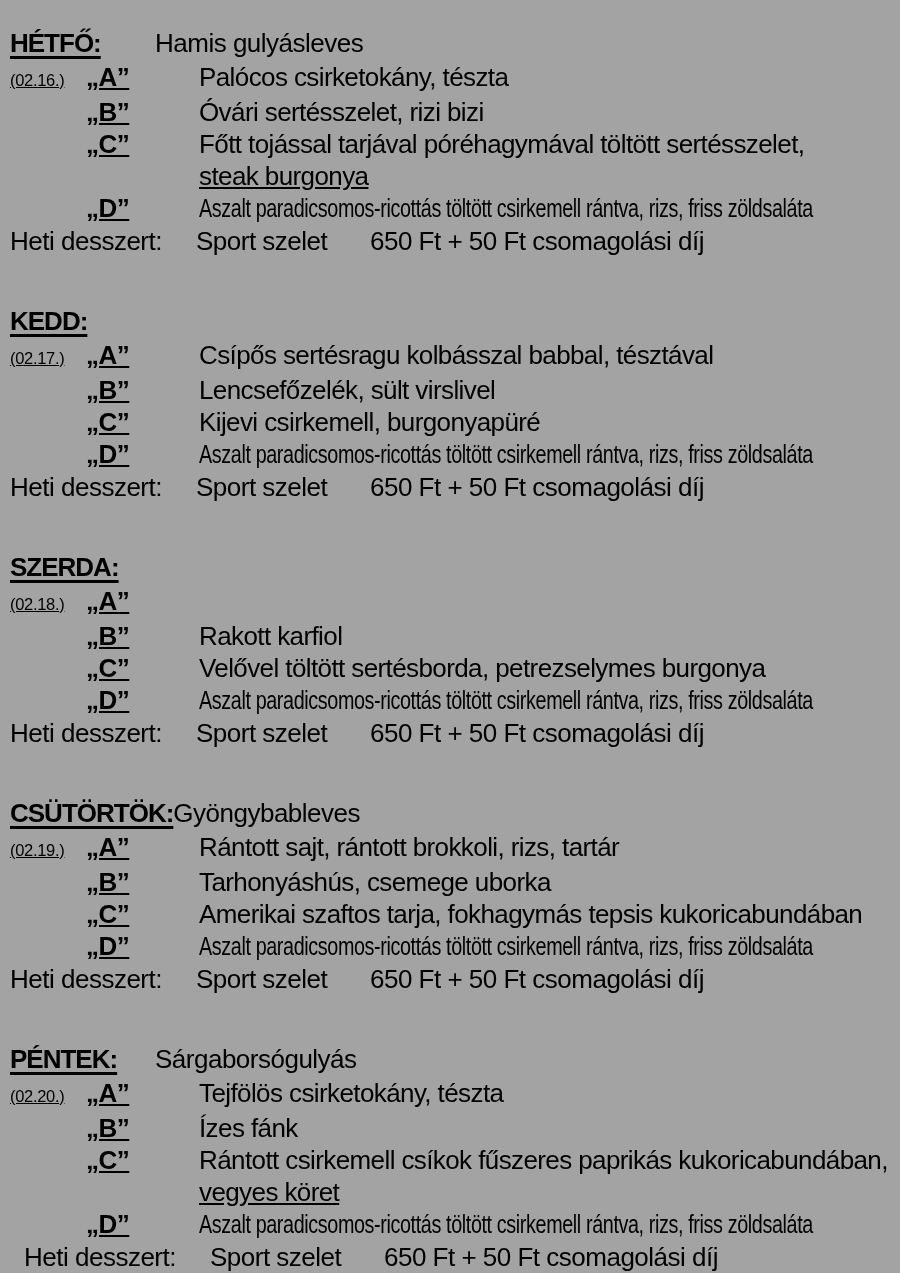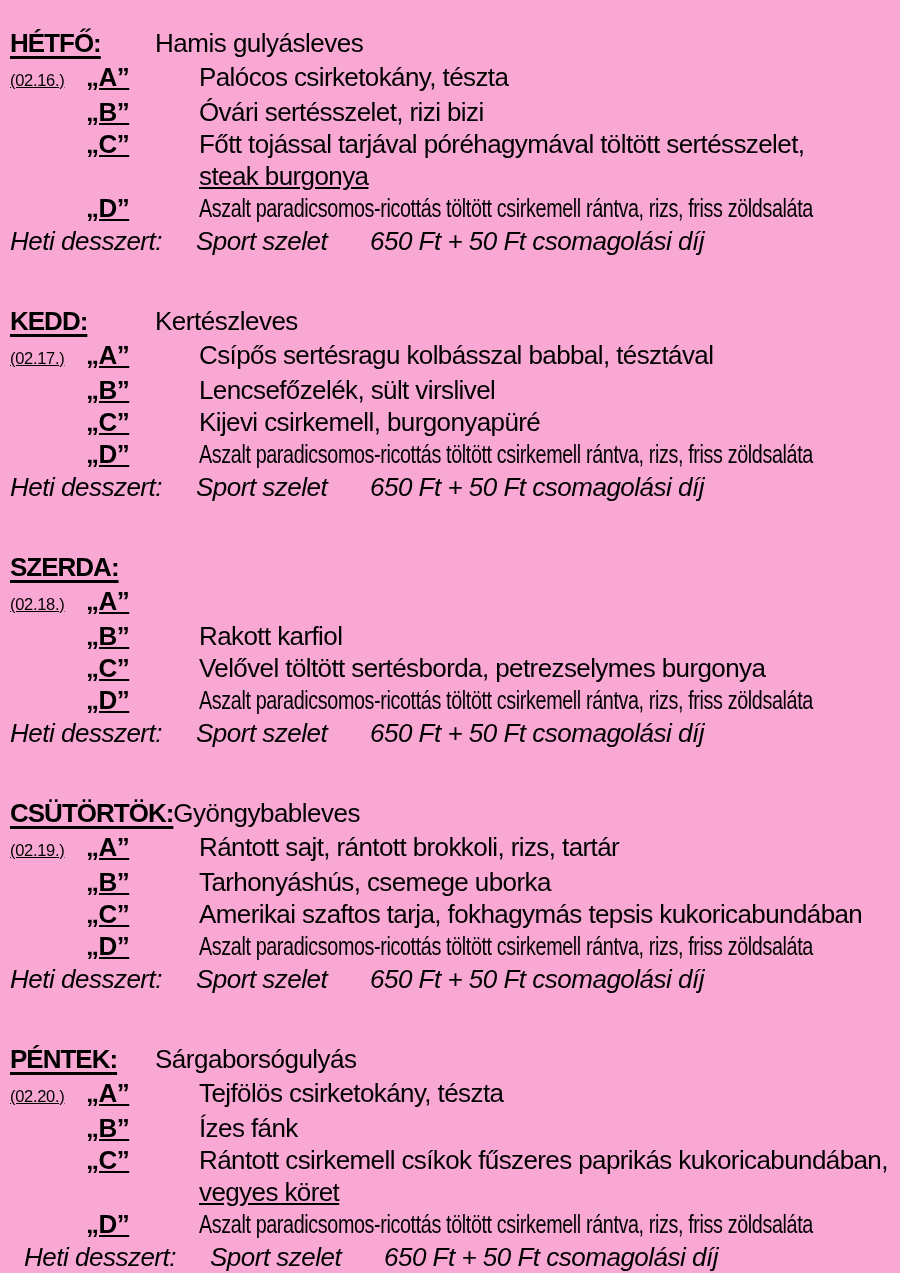--- a/index.html
+++ b/index.html
@@ -1,39 +1,39 @@
 <!DOCTYPE html>
 <html lang="hu"><head>
 <meta charset="utf-8">
 <style>
   html, body { margin:0; padding:0; background:#ffffff; color:#000000; }
   body { font-family:"Liberation Sans", sans-serif; }
   .page {
     width:900px; height:1273px; overflow:hidden; box-sizing:border-box;
-    padding:26px 4px 0 10px; background:#f9a8d4;
+    padding:26px 4px 0 10px; background:#a3a3a3;
   }
   .day-section { margin-bottom:46px; }
   .header-row { display:flex; align-items:baseline; line-height:35px; }
   .day-name {
     font-weight:bold; font-size:26px; letter-spacing:-1px;
     min-width:145px; white-space:nowrap;
     text-decoration:underline; text-decoration-thickness:2.5px; text-underline-offset:4px;
   }
   .soup-name { font-size:26px; letter-spacing:-0.5px; white-space:nowrap; }
   .item-row { display:flex; align-items:baseline; line-height:32px;text-decoration:underline; }
   .date-col { flex:none; width:76px; font-size:16.5px; letter-spacing:-0.3px; }
   .letter-col { flex:none; width:66px; font-weight:bold; font-size:26px; letter-spacing:-0.5px; }
   .text-col { flex:1; font-size:26px; letter-spacing:-0.6px; min-width:0;margin-left:47px; }
   .dish-line { display:inline-block; white-space:nowrap; }
   .dish-line.condensed {
     transform:scaleX(0.76); transform-origin:0 60%; letter-spacing:-0.5px;
   }
   .dish-line2 { line-height:32px; }
   .dessert-row {
-    font-style:italic; font-size:26px; letter-spacing:-0.5px; line-height:34px; white-space:nowrap;
+    font-size:26px; letter-spacing:-0.5px; line-height:34px; white-space:nowrap;
   }
   .dessert-label { display:inline-block; width:186px; }
   .dessert-name  { display:inline-block; width:174px; }
   .day-section:last-child .dessert-row { padding-left:14px; }
 </style>
 </head>
 <body>
 
 <div class="page">
 
@@ -65,21 +65,20 @@
         </div>
       </div>
       <div class="dessert-row">
         <span class="dessert-label">Heti desszert:</span><span class="dessert-name">Sport szelet</span><span class="dessert-price">650 Ft + 50 Ft csomagolási díj</span>
       </div>
     </section>
 
     <section class="day-section">
       <div class="header-row">
         <span class="day-name">KEDD:</span>
-        <span class="soup-name">Kertészleves</span>
       </div>
       <div class="rows">
         <div class="item-row">
           <span class="date-col">(02.17.)</span>
           <span class="letter-col">„A”</span>
           <span class="text-col"><span class="dish-line">Csípős sertésragu kolbásszal babbal, tésztával</span></span>
         </div>
         <div class="item-row">
           <span class="date-col"></span>
           <span class="letter-col">„B”</span>

